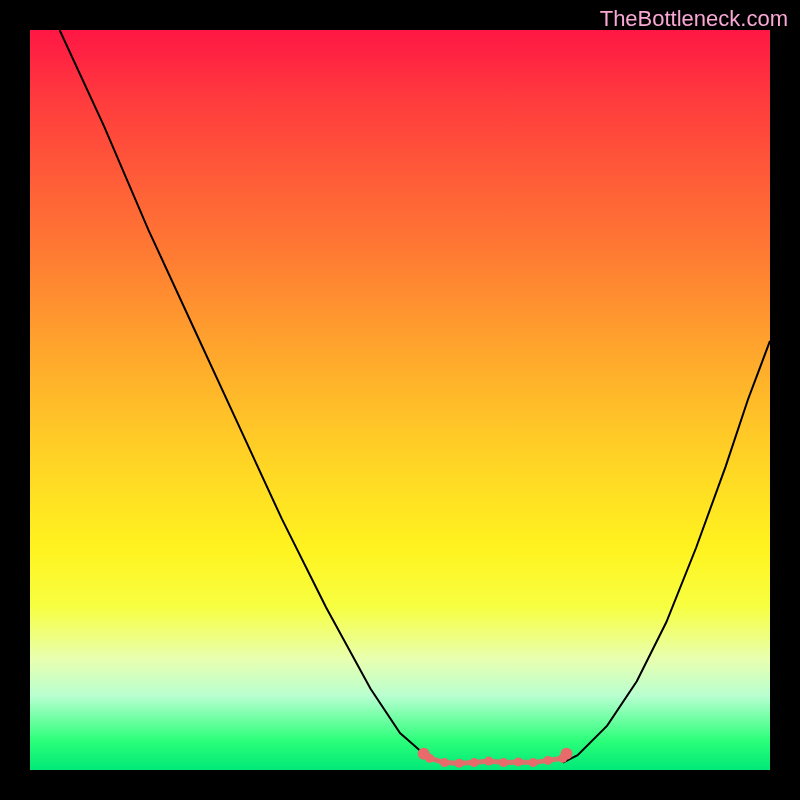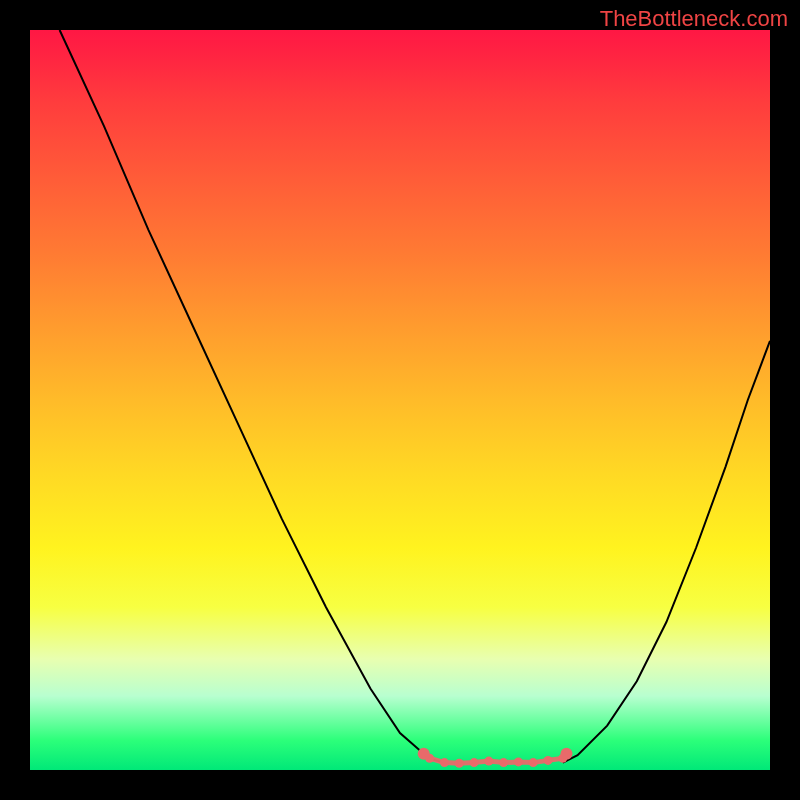--- a/index.html
+++ b/index.html
@@ -8,21 +8,21 @@
     height: 800px;
     background: #000;
     position: relative;
     font-family: Arial, sans-serif;
     overflow: hidden;
   }
   .watermark {
     position: absolute;
     top: 6px;
     right: 12px;
-    color: #ef4444;
+    color: #f9a8d4;
     font-size: 22px;
     font-weight: 500;
     z-index: 10;
   }
   .plot-area {
     position: absolute;
     left: 30px;
     top: 30px;
     width: 740px;
     height: 740px;

